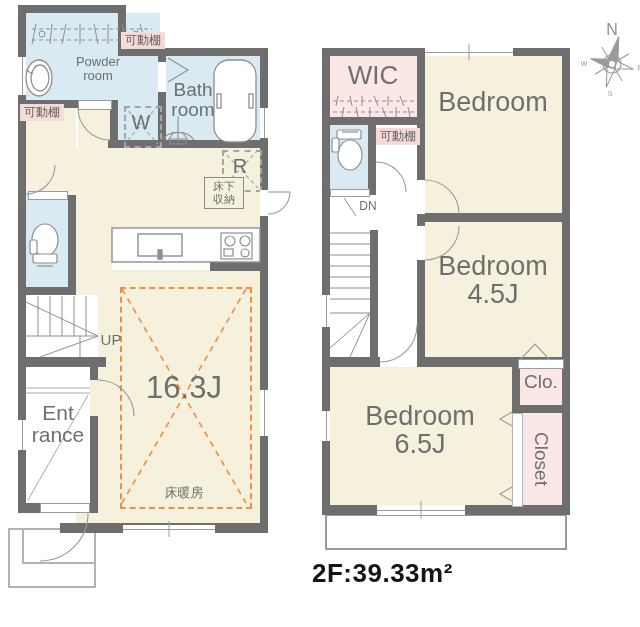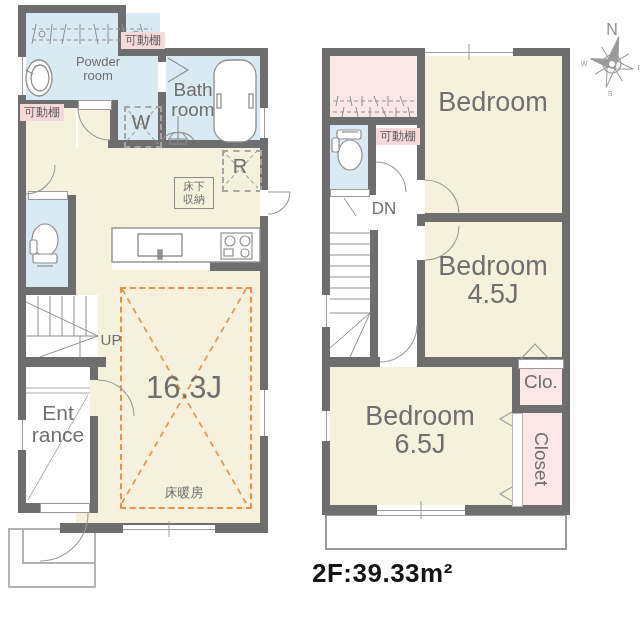--- a/index.html
+++ b/index.html
@@ -14,21 +14,21 @@
   .win{position:absolute;background:#fff;z-index:3;}
   .win .mid{position:absolute;background:#9b9b9b;}
   .win.h .mid{left:0;right:0;top:50%;height:1px;}
   .win.v .mid{top:0;bottom:0;left:50%;width:1px;}
   .lbl{position:absolute;color:#6f6f6f;text-align:center;line-height:1.04;z-index:5;}
   .jp{position:absolute;background:#f6d9d9;color:#5d5d5d;font-size:12px;line-height:17px;
       text-align:center;z-index:5;white-space:nowrap;}
   .dashbox{position:absolute;border:2px dashed #a5a5a5;z-index:2;}
   .heat{position:absolute;border:2px dashed #ee8f44;z-index:2;}
   .storbox{position:absolute;border:1px solid #8a8a8a;background:#f5f1dc;color:#6f6f6f;
-           font-size:11px;line-height:1.2;text-align:center;z-index:5;padding-top:2px;}
+           font-size:11px;line-height:1.2;text-align:center;z-index:5;padding-top:2px;margin-left:30px;}
   .area-lbl{position:absolute;color:#141414;font-size:26px;font-weight:bold;z-index:5;
             letter-spacing:0.5px;}
   svg.layer{position:absolute;left:0;top:0;z-index:4;}
   .balcony{position:absolute;border:2px solid #9a9a9a;background:#fff;z-index:1;}
   .porch{position:absolute;border:2px solid #b3b3b3;background:transparent;z-index:1;}
   .vert{transform:rotate(90deg);transform-origin:center center;}
 </style>
 </head>
 <body>
 
@@ -319,25 +319,26 @@
   <div class="lbl" style="left:120px;top:340px;width:128px;font-size:31px">
     <br>
     <span>16.3J</span>
   </div>
   <div class="lbl" style="left:148px;top:486px;width:72px;font-size:13px">床暖房</div>
   <div class="lbl" style="left:28px;top:402px;width:60px;font-size:21px">
     <span>Ent</span><br>
     <span>rance</span>
   </div>
 
+  <div class="lbl" style="left:338px;top:62px;width:70px;font-size:26px">WIC</div>
   <div class="lbl" style="left:428px;top:88px;width:130px;font-size:27px">
     <span>Bedroom</span><br>
   </div>
   <div class="jp" style="left:376px;top:128px;width:44px">可動棚</div>
-  <div class="lbl" style="left:364px;top:200px;width:40px;font-size:17px">DN</div>
+  <div class="lbl" style="left:348px;top:200px;width:40px;font-size:12px">DN</div>
   <div class="lbl" style="left:428px;top:252px;width:130px;font-size:27px">
     <span>Bedroom</span><br>
     <span>4.5J</span>
   </div>
   <div class="lbl" style="left:520px;top:372px;width:42px;font-size:19px">Clo.</div>
   <div class="lbl vert" style="left:501px;top:449px;width:80px;height:20px;font-size:19px">Closet</div>
   <div class="lbl" style="left:350px;top:402px;width:140px;font-size:27px">
     <span>Bedroom</span><br>
     <span>6.5J</span>
   </div>

